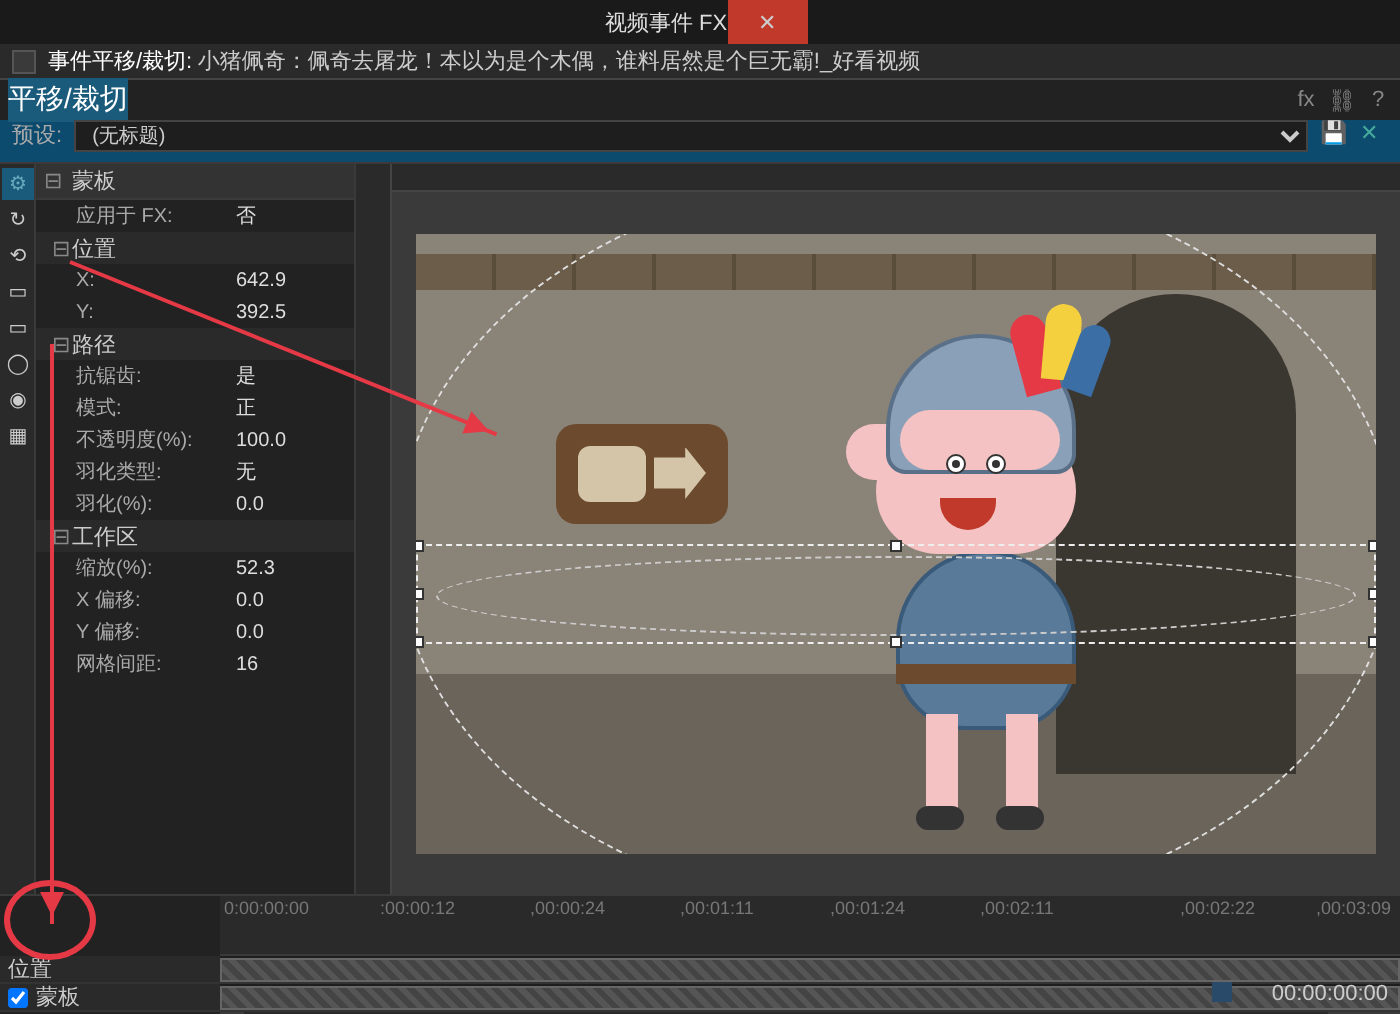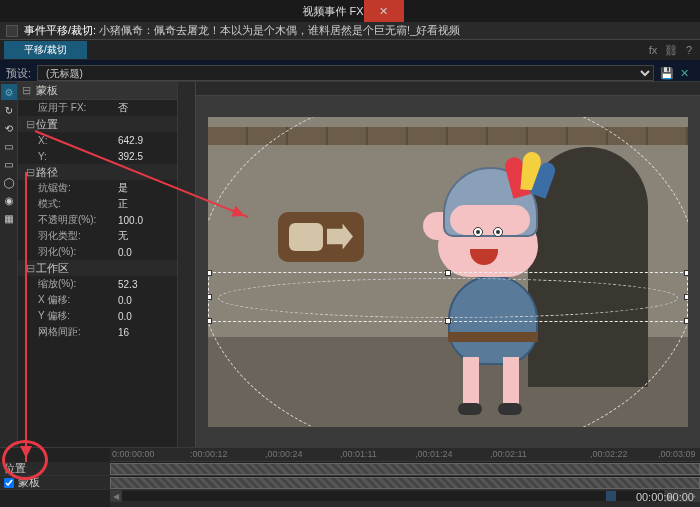--- a/index.html
+++ b/index.html
@@ -6,24 +6,24 @@
 body{background:#2a2a2a;width:700px;height:507px;overflow:hidden;position:relative}
 .titlebar{height:22px;background:#1a1a1a;display:flex;align-items:center;padding:0 6px;justify-content:center}
 .titlebar .ttl{color:#ddd}
 .titlebar .close{width:40px;height:22px;background:#c0392b;display:flex;align-items:center;justify-content:center;margin-right:-6px}
 .crumb{height:18px;background:#2a2a2a;display:flex;align-items:center;padding:0 6px;gap:6px;border-bottom:1px solid #444}
 .crumb .pin{width:12px;height:12px;background:#3a3a3a;border:1px solid #555}
 .crumb .path{color:#aaa;font-size:10px}
 .crumb .path .hl{color:#fff}
 .tabbar{height:20px;background:#222;display:flex;align-items:center;padding:0 4px;justify-content:space-between}
 .tabbar .tabs{display:flex}
-.tabbar .tab{padding:2px 20px;background:#1a5a7a;color:#fff;font-size:10px}
+.tabbar .tab{padding:2px 0;background:#1a5a7a;color:#fff;font-size:14px}
 .tabbar .rico{display:flex;gap:4px}
 .tabbar .rico span{width:14px;height:14px;display:flex;align-items:center;justify-content:center;color:#888}
-.presetbar{height:22px;background:#0f172a;display:flex;align-items:flex-end;padding:0 6px;gap:6px;border-bottom:1px solid #3a3a3a}
+.presetbar{height:22px;background:#0c4a6e;display:flex;align-items:flex-start;padding:0 6px;gap:6px;border-bottom:1px solid #3a3a3a}
 .presetbar .lbl{color:#aaa}
 .presetbar select{flex:1;background:#1e1e1e;border:1px solid #444;color:#ccc;height:16px;font-size:10px;padding:0 4px}
 .presetbar .picon{width:14px;height:14px;color:#4a9}
 .main{display:flex;height:365px}
 .toolcol{width:18px;background:#2a2a2a;border-right:1px solid #3a3a3a;display:flex;flex-direction:column;padding-top:2px;gap:2px}
 .toolcol .tb{width:16px;height:16px;margin:0 1px;display:flex;align-items:center;justify-content:center;font-size:10px}
 .toolcol .tb.act{background:#1a5a7a}
 .toolcol .tb.gear{color:#6ab}
 .propcol{width:160px;background:#222;border-right:1px solid #3a3a3a;overflow:hidden}
 .propcol .hdr{height:18px;background:#333;display:flex;align-items:center;padding:0 4px;gap:4px;border-bottom:1px solid #3a3a3a}
@@ -75,21 +75,21 @@
 .mask-sel .h3{left:-3px;bottom:-3px}.mask-sel .h4{right:-3px;bottom:-3px}
 .mask-sel .h5{left:50%;top:-3px;margin-left:-3px}.mask-sel .h6{left:50%;bottom:-3px;margin-left:-3px}
 .mask-sel .h7{left:-3px;top:50%;margin-top:-3px}.mask-sel .h8{right:-3px;top:50%;margin-top:-3px}
 .mask-sel .inner{position:absolute;left:50%;top:5px;width:460px;height:40px;margin-left:-230px;border:1px dashed #ccc;border-radius:50%}
 .arrow1{position:absolute;left:35px;top:130px;width:230px;height:2px;background:#e63946;transform:rotate(22deg);transform-origin:left;z-index:10}
 .arrow1::after{content:"";position:absolute;right:-2px;top:-5px;border:6px solid transparent;border-left:12px solid #e63946}
 .arrow2{position:absolute;left:25px;top:172px;width:2px;height:290px;background:#e63946;z-index:10}
 .arrow2::after{content:"";position:absolute;left:-5px;bottom:-2px;border:6px solid transparent;border-top:12px solid #e63946}
 .circle-mark{position:absolute;left:2px;top:440px;width:46px;height:40px;border:3px solid #e63946;border-radius:50%;z-index:20;pointer-events:none}
 .timeline{height:60px;background:#222;border-top:1px solid #3a3a3a}
-.timeline .ruler{height:14px;margin-left:110px;background:#2a2a2a;display:flex;border-bottom:1px solid #3a3a3a;position:relative}
+.timeline .ruler{height:30px;margin-left:110px;background:#2a2a2a;display:flex;border-bottom:1px solid #3a3a3a;position:relative}
 .timeline .ruler .tk{position:absolute;font-size:9px;color:#777;top:1px}
 .timeline .tracks{display:flex;flex-direction:column}
 .timeline .track{height:14px;display:flex;border-bottom:1px solid #333}
 .timeline .track .tl{width:110px;padding-left:4px;font-size:10px;color:#bbb;display:flex;align-items:center;gap:4px;background:#2a2a2a}
 .timeline .track .tr{flex:1;background:#1e1e1e;position:relative}
 .timeline .track .clip{position:absolute;left:0;top:1px;height:12px;background:repeating-linear-gradient(45deg,#444 0 3px,#555 3px 6px);border:1px solid #666}
 .timeline .track input[type=checkbox]{width:10px;height:10px}
 .playbar{height:18px;background:#2a2a2a;margin-left:110px;display:flex;align-items:center;gap:3px;padding:0 4px}
 .playbar .pb{width:14px;height:14px;display:flex;align-items:center;justify-content:center;color:#888;font-size:9px}
 .bottombar{position:absolute;bottom:0;right:6px;height:16px;font-size:10px;color:#aaa;display:flex;gap:20px}

